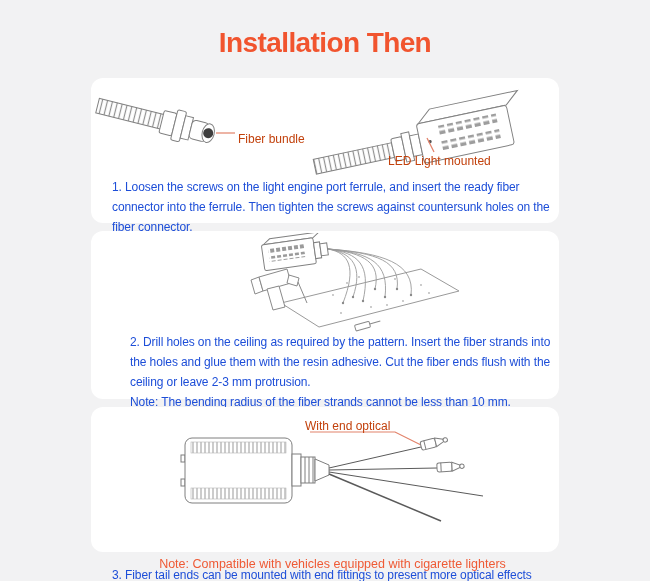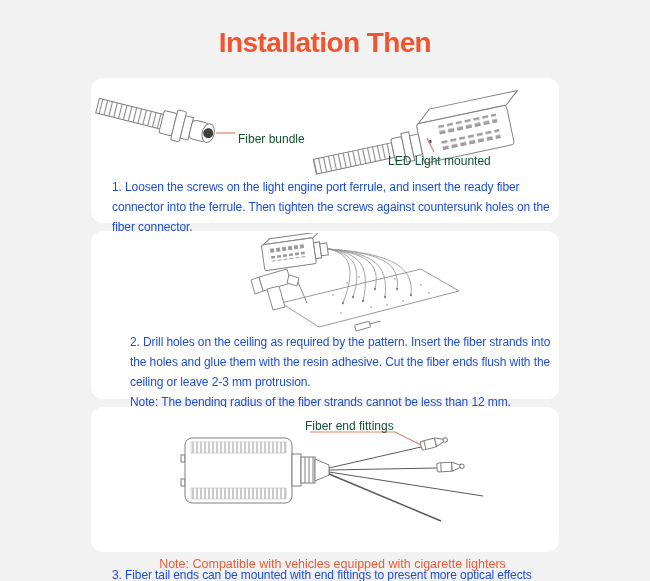--- a/index.html
+++ b/index.html
@@ -24,21 +24,21 @@
   #card1 { top:78px;  height:145px; }
   #card2 { top:231px; height:168px; }
   #card3 { top:407px; height:145px; }
   .illus { position:absolute; left:0; width:468px; }
   .illus svg { display:block; }
   #illus1 { top:6px; }
   #illus2 { top:2px; }
   #illus3 { top:2px; }
   .diagram-label {
     position:absolute;
-    font-size:12px; color:#14532d; white-space:nowrap;
+    font-size:12px; color:#c2410c; white-space:nowrap;
   }
   #label-fiber-bundle   { left:147px; top:48px; }
   #label-led-engine     { left:297px; top:70px; }
   #label-end-fittings   { left:214px; top:10px; }
   .step-block { position:absolute; left:21px; width:438px; }
   #step1-block { top:99px; }
   #step2-block { top:101px;margin-left:18px; }
   #step3-block { top:126px;margin-top:32px; }
   .step-text {
     font-size:12px; line-height:20px; letter-spacing:-0.1px; color:#1d4ed8;
@@ -160,21 +160,21 @@
       </g>
 
       <g transform="rotate(-16 272 93)" stroke="#8a8a8a" fill="#ffffff" stroke-width="1">
         <rect x="264" y="90" width="15" height="6" rx="1"></rect>
         <line x1="279" y1="93" x2="290" y2="93"></line>
       </g>
     </svg>
   </div>
   <div class="step-block" id="step2-block">
     <p class="step-text">2. Drill holes on the ceiling as required by the pattern. Insert the fiber strands into the holes and glue them with the resin adhesive. Cut the fiber ends flush with the ceiling or leave 2-3 mm protrusion.</p>
-    <p class="step-text">Note: The bending radius of the fiber strands cannot be less than 12 mm.</p>
+    <p class="step-text">Note: The bending radius of the fiber strands cannot be less than 10 mm.</p>
   </div>
 </section>
 
 <section class="card" id="card3">
   <div class="illus" id="illus3">
     <svg width="468" height="116" viewBox="0 0 468 116">
       <defs>
         <pattern id="hatch3" width="4" height="11" patternUnits="userSpaceOnUse">
           <rect width="4" height="11" fill="#ffffff"></rect>
           <line x1="2" y1="0" x2="2" y2="11" stroke="#9a9a9a" stroke-width="1"></line>
@@ -212,20 +212,20 @@
         <circle cx="25" cy="0" r="2.2"></circle>
       </g>
 
       <g transform="translate(346 58.5) rotate(-3)" stroke="#7e7e7e" fill="#ffffff" stroke-width="1">
         <rect x="0" y="-4.5" width="15" height="9" rx="2"></rect>
         <line x1="4" y1="-4.5" x2="4" y2="4.5"></line>
         <polygon points="15,-4.5 23,-1.2 23,1.2 15,4.5"></polygon>
         <circle cx="25" cy="0" r="2.2"></circle>
       </g>
     </svg>
-    <span class="diagram-label" id="label-end-fittings">Fiber end fittings</span>
+    <span class="diagram-label" id="label-end-fittings">With end optical</span>
   </div>
   <div class="step-block" id="step3-block">
     <p class="step-text">3. Fiber tail ends can be mounted with end fittings to present more optical effects</p>
   </div>
 </section>
 
 <p class="footer-note">Note: Compatible with vehicles equipped with cigarette lighters</p>
 
 </body></html>

